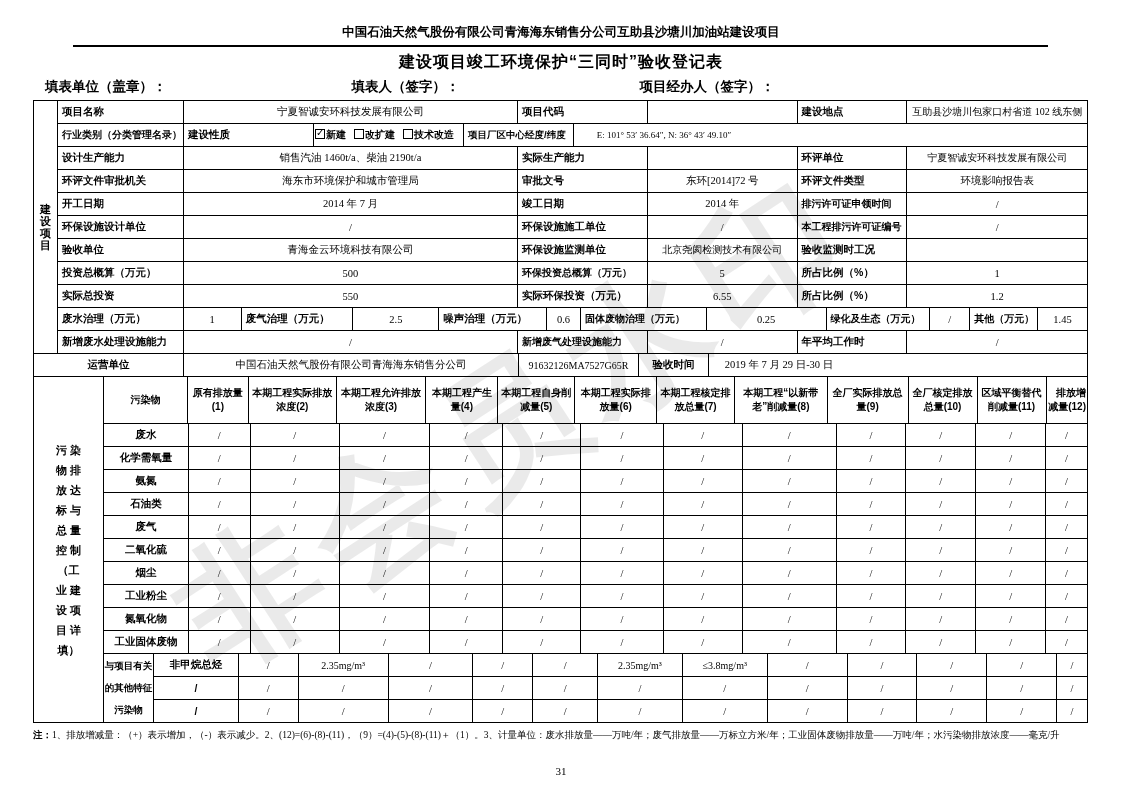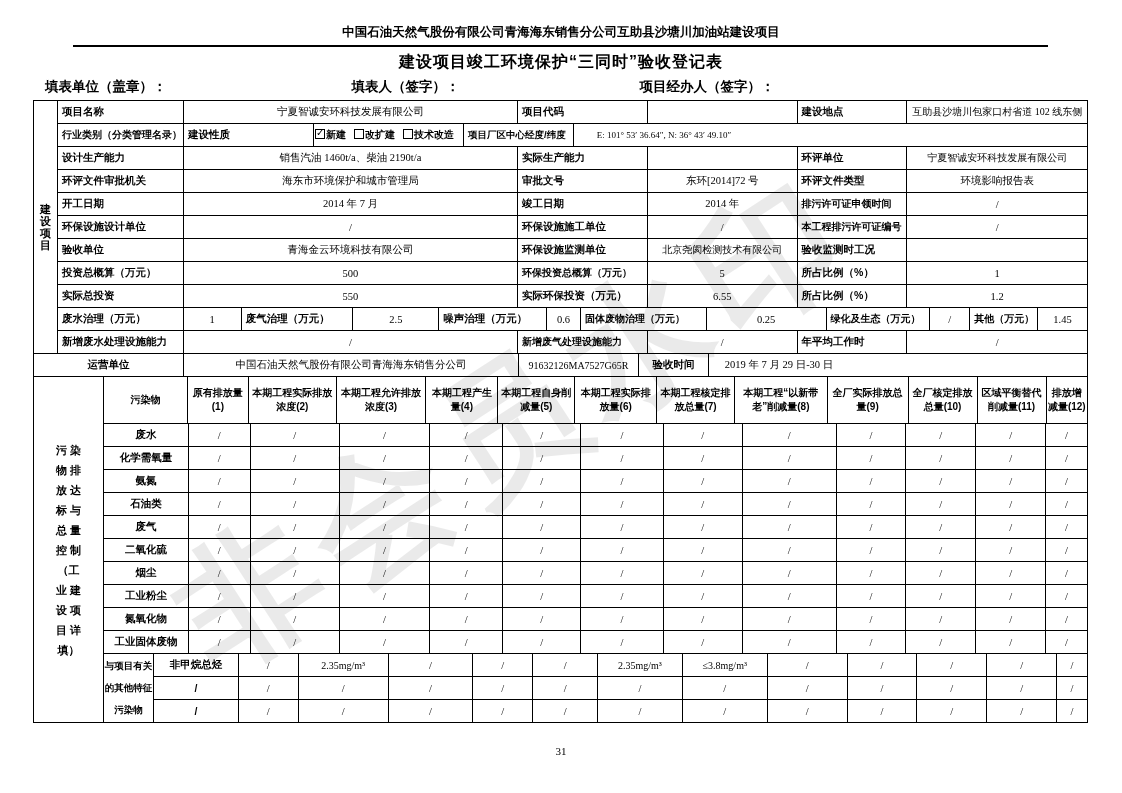--- a/index.html
+++ b/index.html
@@ -17,21 +17,21 @@
   .tblwrap{margin-left:33px;width:1055px;}
   .t1{border:1px solid #000;box-sizing:border-box;}
   .t1top{display:flex;border-bottom:1px solid #000;}
   .t1rows{flex:1;min-width:0;}
   .trow{display:flex;height:22px;}
   .t1rows .trow{border-bottom:1px solid #000;}
   .t1rows .trow:last-child{border-bottom:none;}
   .c{box-sizing:border-box;border-right:1px solid #000;display:flex;align-items:center;
      justify-content:center;text-align:center;font-size:10.5px;overflow:hidden;padding:0 2px;
      white-space:nowrap;}
-  .trow .c:last-child{border-right:none;}
+  .trow .c:last-child{border-right:none;text-align:right;}
   .lbl{justify-content:flex-start;text-align:left;font-weight:bold;padding-left:4px;
        font-family:"Liberation Sans","DejaVu Sans",sans-serif;}
   .ctr{justify-content:center;text-align:center;padding-left:2px;}
   .sm{font-size:10px;} .xs{font-size:9px;}
   .side{box-sizing:border-box;border-right:1px solid #000;display:flex;align-items:center;
         justify-content:center;text-align:center;font-weight:bold;white-space:pre-line;
         font-family:"Liberation Sans","DejaVu Sans",sans-serif;}
   .s1side{width:24px;font-size:11px;line-height:12px;}
   .oprow{height:22px;}
 
@@ -438,17 +438,18 @@
                 <div class="c" style="width: 70px;">/</div>
                 <div class="c" style="width: 70px;">/</div>
                 <div class="c" style="width: 30px;">/</div>
               </div>
             </div>
         </div>
       </div>
     </div>
   </div>
 
+  <div class="note"><span class="np">注：</span><span>1、排放增减量：（+）表示增加，（-）表示减少。2、(12)=(6)-(8)-(11)，（9）=(4)-(5)-(8)-(11)＋（1）。3、计量单位：废水排放量——万吨/年；废气排放量——万标立方米/年；工业固体废物排放量——万吨/年；水污染物排放浓度——毫克/升</span></div>
 
   <div class="pagenum">31</div>
 
   <div class="wm">非会员水印</div>
 </div>
 
 </body></html>

